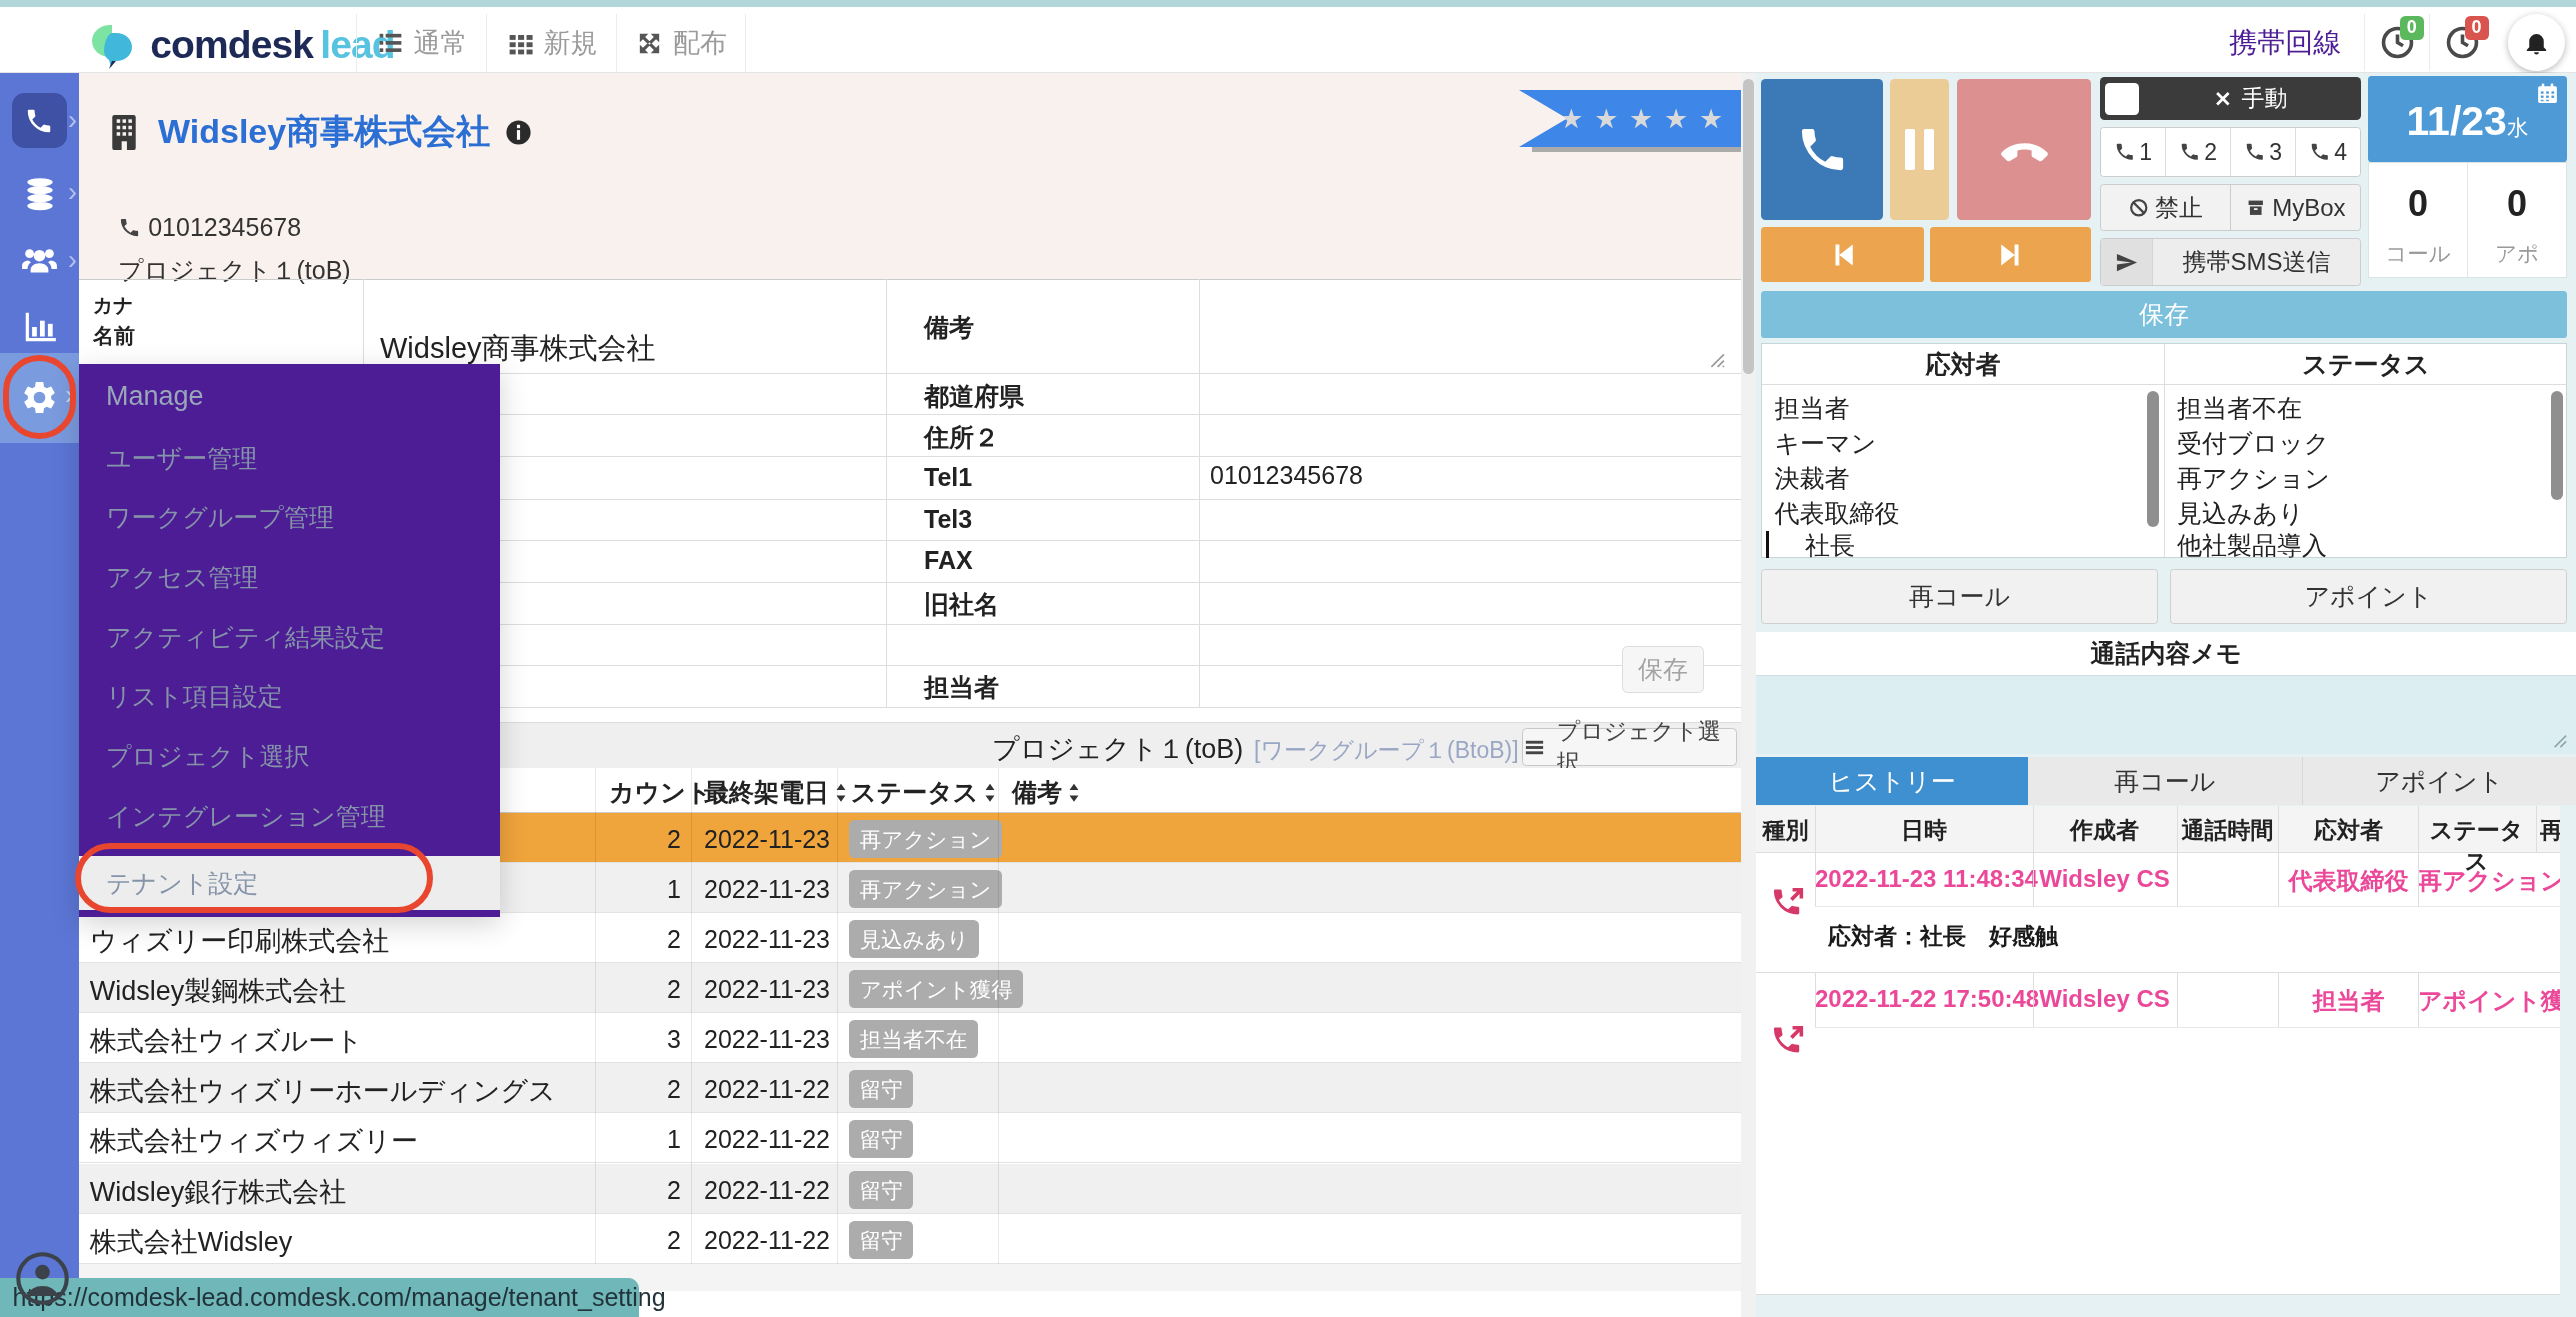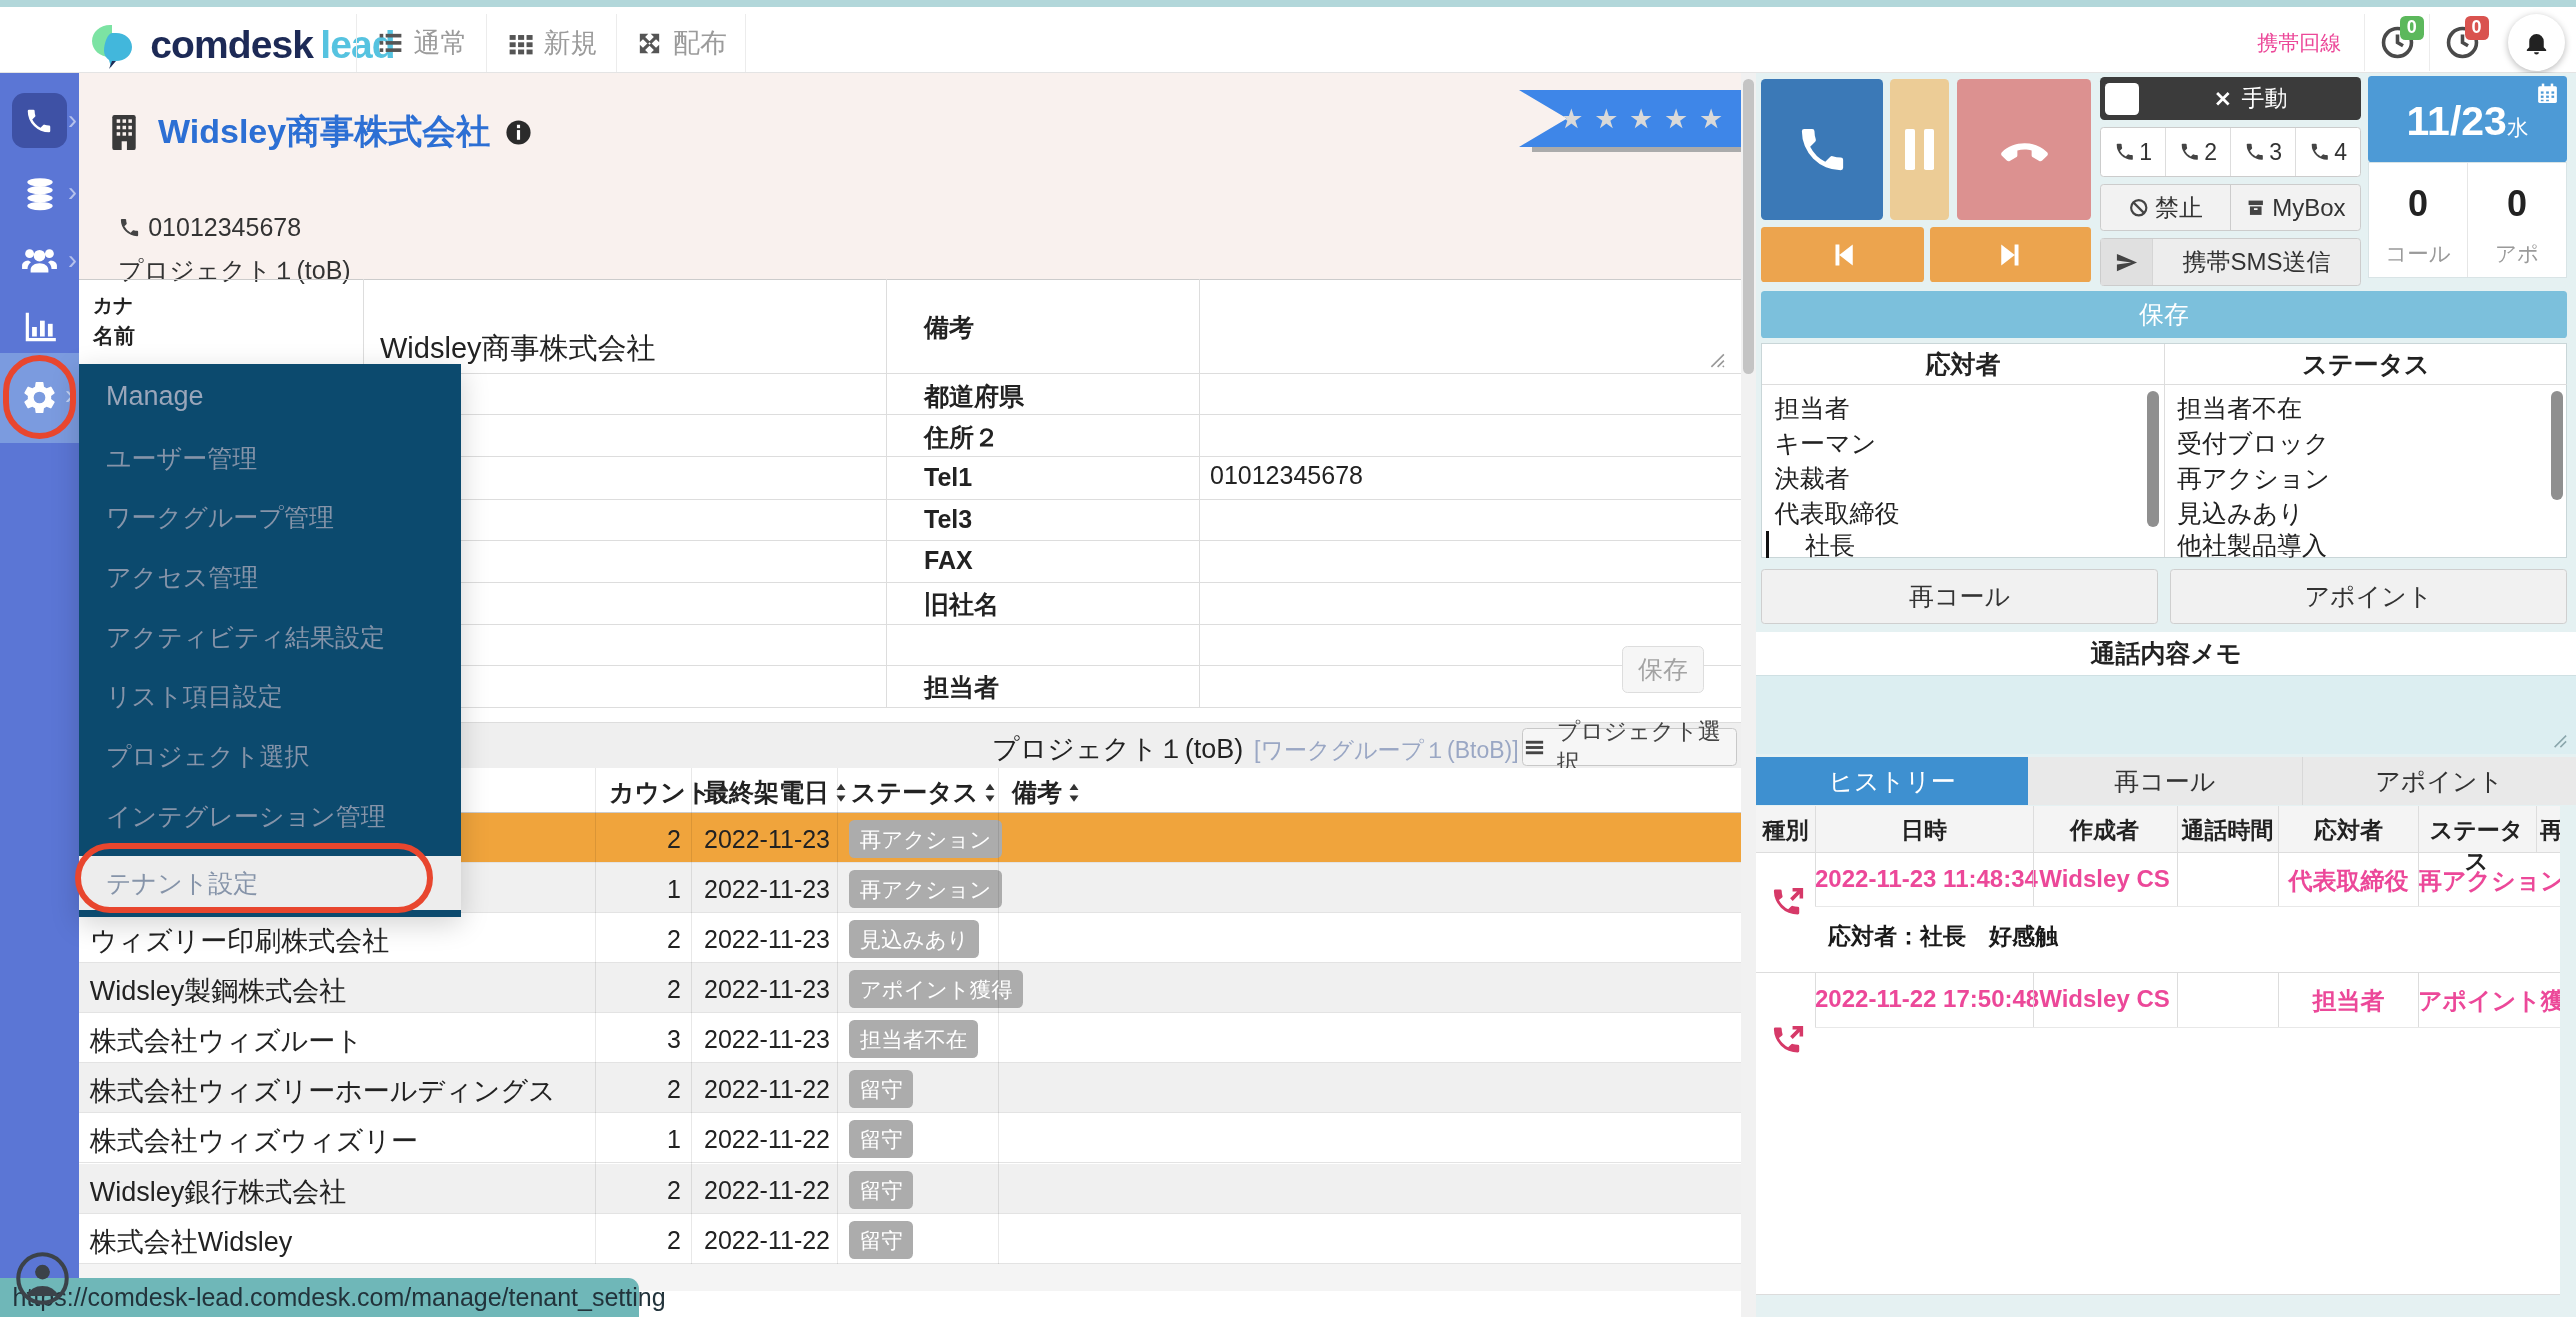--- a/index.html
+++ b/index.html
@@ -12,21 +12,21 @@
   
   .header { left:0; top:0; width:2576px; height:73px; background:#fff; border-top:7.2px solid #b2d7da; border-bottom:0.9px solid #e4e4e4; }
   .logo-wrap { left:88px; top:14.3px; display:flex; align-items:center; }
   .logo-text { font-size:39px; font-weight:bold; color:#1d2a56; margin-left:14.3px; letter-spacing:-0.9px; }
   .logo-text .lead { color:#56c3e0; margin-left:7.2px; }
   .nav-wrap { left:356px; top:7.2px; height:58px; display:flex; }
   .nav-item { width:130px; height:58px; display:flex; align-items:center; justify-content:center; gap:9px; border-left:0.9px solid #ececec; color:#9b9b9b; font-size:27px; cursor:pointer; }
   .nav-item:last-child { border-right:0.9px solid #ececec; }
   .nav-item svg { color:#555; }
   .hdr-right { right:10.7px; top:7.2px; height:57px; display:flex; align-items:center; }
-  .hdr-label { color:#ec4899; font-size:21px; padding:0 23px; }
+  .hdr-label { color:#4c1d95; font-size:28px; padding:0 23px; }
   .hdr-sep { width:0.9px; height:57px; background:#ececec; }
   .clock-box { position:relative; width:64px; height:57px; display:flex; align-items:center; justify-content:center; }
   .clock-badge { position:absolute; top:1.8px; right:5.4px; width:24px; height:24px; border-radius:5.4px; color:#fff; font-size:18px; font-weight:bold; display:flex; align-items:center; justify-content:center; }
   .badge-green { background:#5cb85c; }
   .badge-red { background:#d9534f; }
   .bell-circle { width:57px; height:57px; border-radius:50%; background:#fff; box-shadow:0 1.8px 7.2px rgba(0,0,0,.28); display:flex; align-items:center; justify-content:center; margin-left:14.3px; }
 
   
   .sidebar { left:0; top:73px; width:79px; height:1206px; background:#5b76d5; }
   .sb-phone-btn { left:11.6px; top:93px; width:55px; height:55px; border-radius:12.5px; background:#3e51a5; display:flex; align-items:center; justify-content:center; }
@@ -52,21 +52,21 @@
   .hline { height:0.9px; background:#ddd; left:79px; width:1662px; }
   .vline { width:0.9px; background:#ddd; }
   .f-label { font-size:25px; font-weight:bold; color:#222; }
   .kana-label { left:93px; top:292px; font-size:19.7px; font-weight:bold; color:#222; }
   .name-label { left:93px; top:322px; font-size:21px; font-weight:bold; color:#222; }
   .name-value { left:380px; top:329px; font-size:29px; color:#222; }
   .tel1-value { left:1210px; top:461px; font-size:25px; color:#222; }
   .form-save { left:1622px; top:646px; width:82px; height:47px; background:#f6f6f6; border:0.9px solid #ddd; border-radius:5.4px; color:#a3a3a3; font-size:25px; display:flex; align-items:center; justify-content:center; cursor:pointer; }
 
   
-  .menu { left:79px; top:364px; width:382px; height:553px; background:#0c4a6e; box-shadow:0 7.2px 27px rgba(0,0,0,.18); z-index:20; }
+  .menu { left:79px; top:364px; width:421px; height:553px; background:#4c1d95; box-shadow:0 7.2px 27px rgba(0,0,0,.18); z-index:20; }
   .menu-title { position:absolute; left:27px; top:17px; font-size:27px; color:#9aa6ba; }
   .menu-item { position:absolute; left:0; width:100%; height:45px; line-height:45px; padding-left:27px; font-size:25px; color:#8694a9; cursor:pointer; }
   .menu-item.active { background:#ededed; }
   .red-ring-menu { left:75px; top:843px; width:358px; height:70px; border:6.3px solid #e8462e; border-radius:36px; z-index:25; }
 
   
   .proj-bar { left:79px; top:722px; width:1662px; height:46px; background:#efefef; border-top:0.9px solid #ddd; }
   .proj-title-grp { position:absolute; left:913px; top:8px; display:flex; align-items:baseline; gap:10.7px; }
   .proj-title { font-size:27px; color:#222; }
   .proj-sub { font-size:23px; color:#9aa7c4; }

